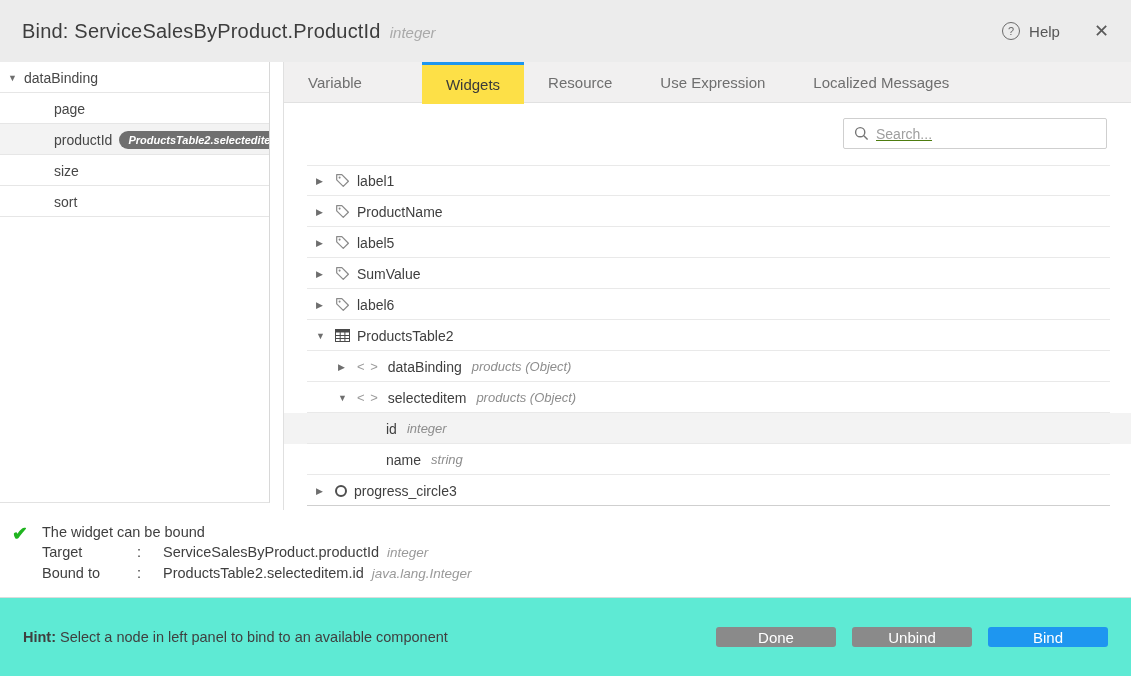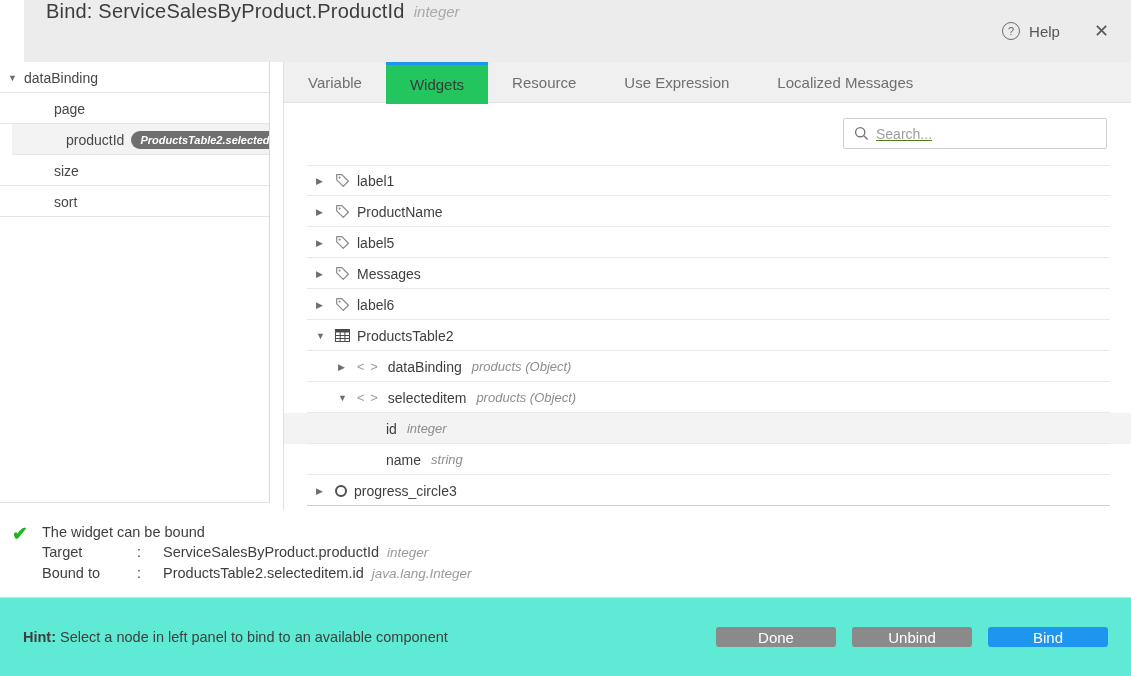--- a/index.html
+++ b/index.html
@@ -2,50 +2,50 @@
 <html style="--accent: #1e96f0; --success: #1fb41f; --btn-gray: #8a8a8a;"><head>
 <meta charset="utf-8">
 <style>
   * { margin:0; padding:0; box-sizing:border-box; }
   html,body { background:#fff; }
   body { font-family:"Liberation Sans", sans-serif; }
   .dialog { position:relative; width:1131px; height:676px; background:#fff; overflow:hidden; }
 
   
   .hdr { position:absolute; top:0; left:0; right:0; height:62px; background:#ececec;
-         display:flex; padding:0 22px;margin-left:24px; }
+         display:flex; align-items:center; padding:16px 22px; }
   .hdr-title { font-size:20px; color:#3d3d3d; letter-spacing:.2px; }
   .hdr-type { font-style:italic; color:#a9a9a9; font-size:15px; margin-left:9px; padding-top:3px; }
   .hdr-right { margin-left:auto; display:flex; align-items:center; }
   .help-icon { width:18px; height:18px; border:1.4px solid #6b6b6b; border-radius:50%;
                color:#6b6b6b; font-size:11px; display:flex; align-items:center; justify-content:center; }
   .help-label { font-size:15px; color:#565656; margin-left:9px; }
   .close-icon { font-size:18px; color:#5a5a5a; margin-left:34px; cursor:pointer; line-height:1; }
 
   
   .lpanel { position:absolute; top:62px; left:0; width:270px; height:441px;
             border-right:1px solid #d8d8d8; border-bottom:1px solid #e2e2e2; background:#fff; overflow:hidden; }
   .lrow { height:31px; display:flex; align-items:center; position:relative;
           font-size:14px; color:#474747; overflow:hidden; white-space:nowrap; cursor:pointer; }
   .lrow::after { content:""; position:absolute; left:0; right:0; bottom:0; border-bottom:1px solid #e6e6e6; }
   .lrow.root { padding-left:8px; }
   .lrow.child { padding-left:54px; }
-  .lrow.selected { background:#f3f3f3;margin-left:12px; }
+  .lrow.selected { background:#f3f3f3; }
   .lcaret { width:16px; font-size:9px; color:#6e6e6e; flex:none; }
   .badge { margin-left:7px; background:#6f6f6f; color:#fff; font-size:11px; font-style:italic;
            font-weight:bold; padding:3px 9px; border-radius:10px; white-space:nowrap; flex:none; }
 
   
   .content { position:absolute; top:62px; left:283px; right:0; height:448px;
              border-left:1px solid #e0e0e0; background:#fff; }
   .tabbar { height:41px; background:#f1f0f0; display:flex; align-items:flex-start; border-bottom:1px solid #e1e1e1; }
   .tab { height:41px; padding:0 24px; display:flex; align-items:center; font-size:15px;
          color:#6f6f6f; cursor:pointer; }
-  .tab.active { height:42px; margin-bottom:-1px; background:#22c55e; color:#3a3a3a;
-                border-top:3px solid var(--accent,#1e96f0); position:relative; z-index:1; }
+  .tab.active { height:42px; margin-bottom:-1px; background:#fde047; color:#3a3a3a;
+                border-top:3px solid var(--accent,#1e96f0); position:relative; z-index:1;margin-left:36px; }
 
   .search-wrap { height:62px; position:relative; }
   .search-box { position:absolute; right:24px; top:15px; width:264px; height:31px;
                 border:1px solid #cfcfcf; border-radius:2px; display:flex; align-items:center;
                 padding:0 10px; gap:7px; background:#fff; }
   .search-box svg { flex:none; }
   .search-box input { border:none; outline:none; font-size:14px; color:#4d7c0f; width:100%;
                       font-family:inherit; background:transparent;text-decoration:underline; }
   .search-box input::placeholder { color:#9e9e9e; }
 
@@ -172,21 +172,21 @@
           <span class="wlabel">label5</span>
         </div>
         <div class="wrow lvl0">
           <span class="wcaret">▶</span>
           <span class="wicon">
             <svg width="15" height="15" viewBox="0 0 16 16">
               <path d="M1.8 1.8 H7.3 L14.3 8.8 L8.8 14.3 L1.8 7.3 Z" fill="none" stroke="#8a8a8a" stroke-width="1.3" stroke-linejoin="round"></path>
               <circle cx="4.9" cy="4.9" r="1.1" fill="#8a8a8a"></circle>
             </svg>
           </span>
-          <span class="wlabel">Messages</span>
+          <span class="wlabel">SumValue</span>
         </div>
         <div class="wrow lvl0">
           <span class="wcaret">▶</span>
           <span class="wicon">
             <svg width="15" height="15" viewBox="0 0 16 16">
               <path d="M1.8 1.8 H7.3 L14.3 8.8 L8.8 14.3 L1.8 7.3 Z" fill="none" stroke="#8a8a8a" stroke-width="1.3" stroke-linejoin="round"></path>
               <circle cx="4.9" cy="4.9" r="1.1" fill="#8a8a8a"></circle>
             </svg>
           </span>
           <span class="wlabel">label6</span>

